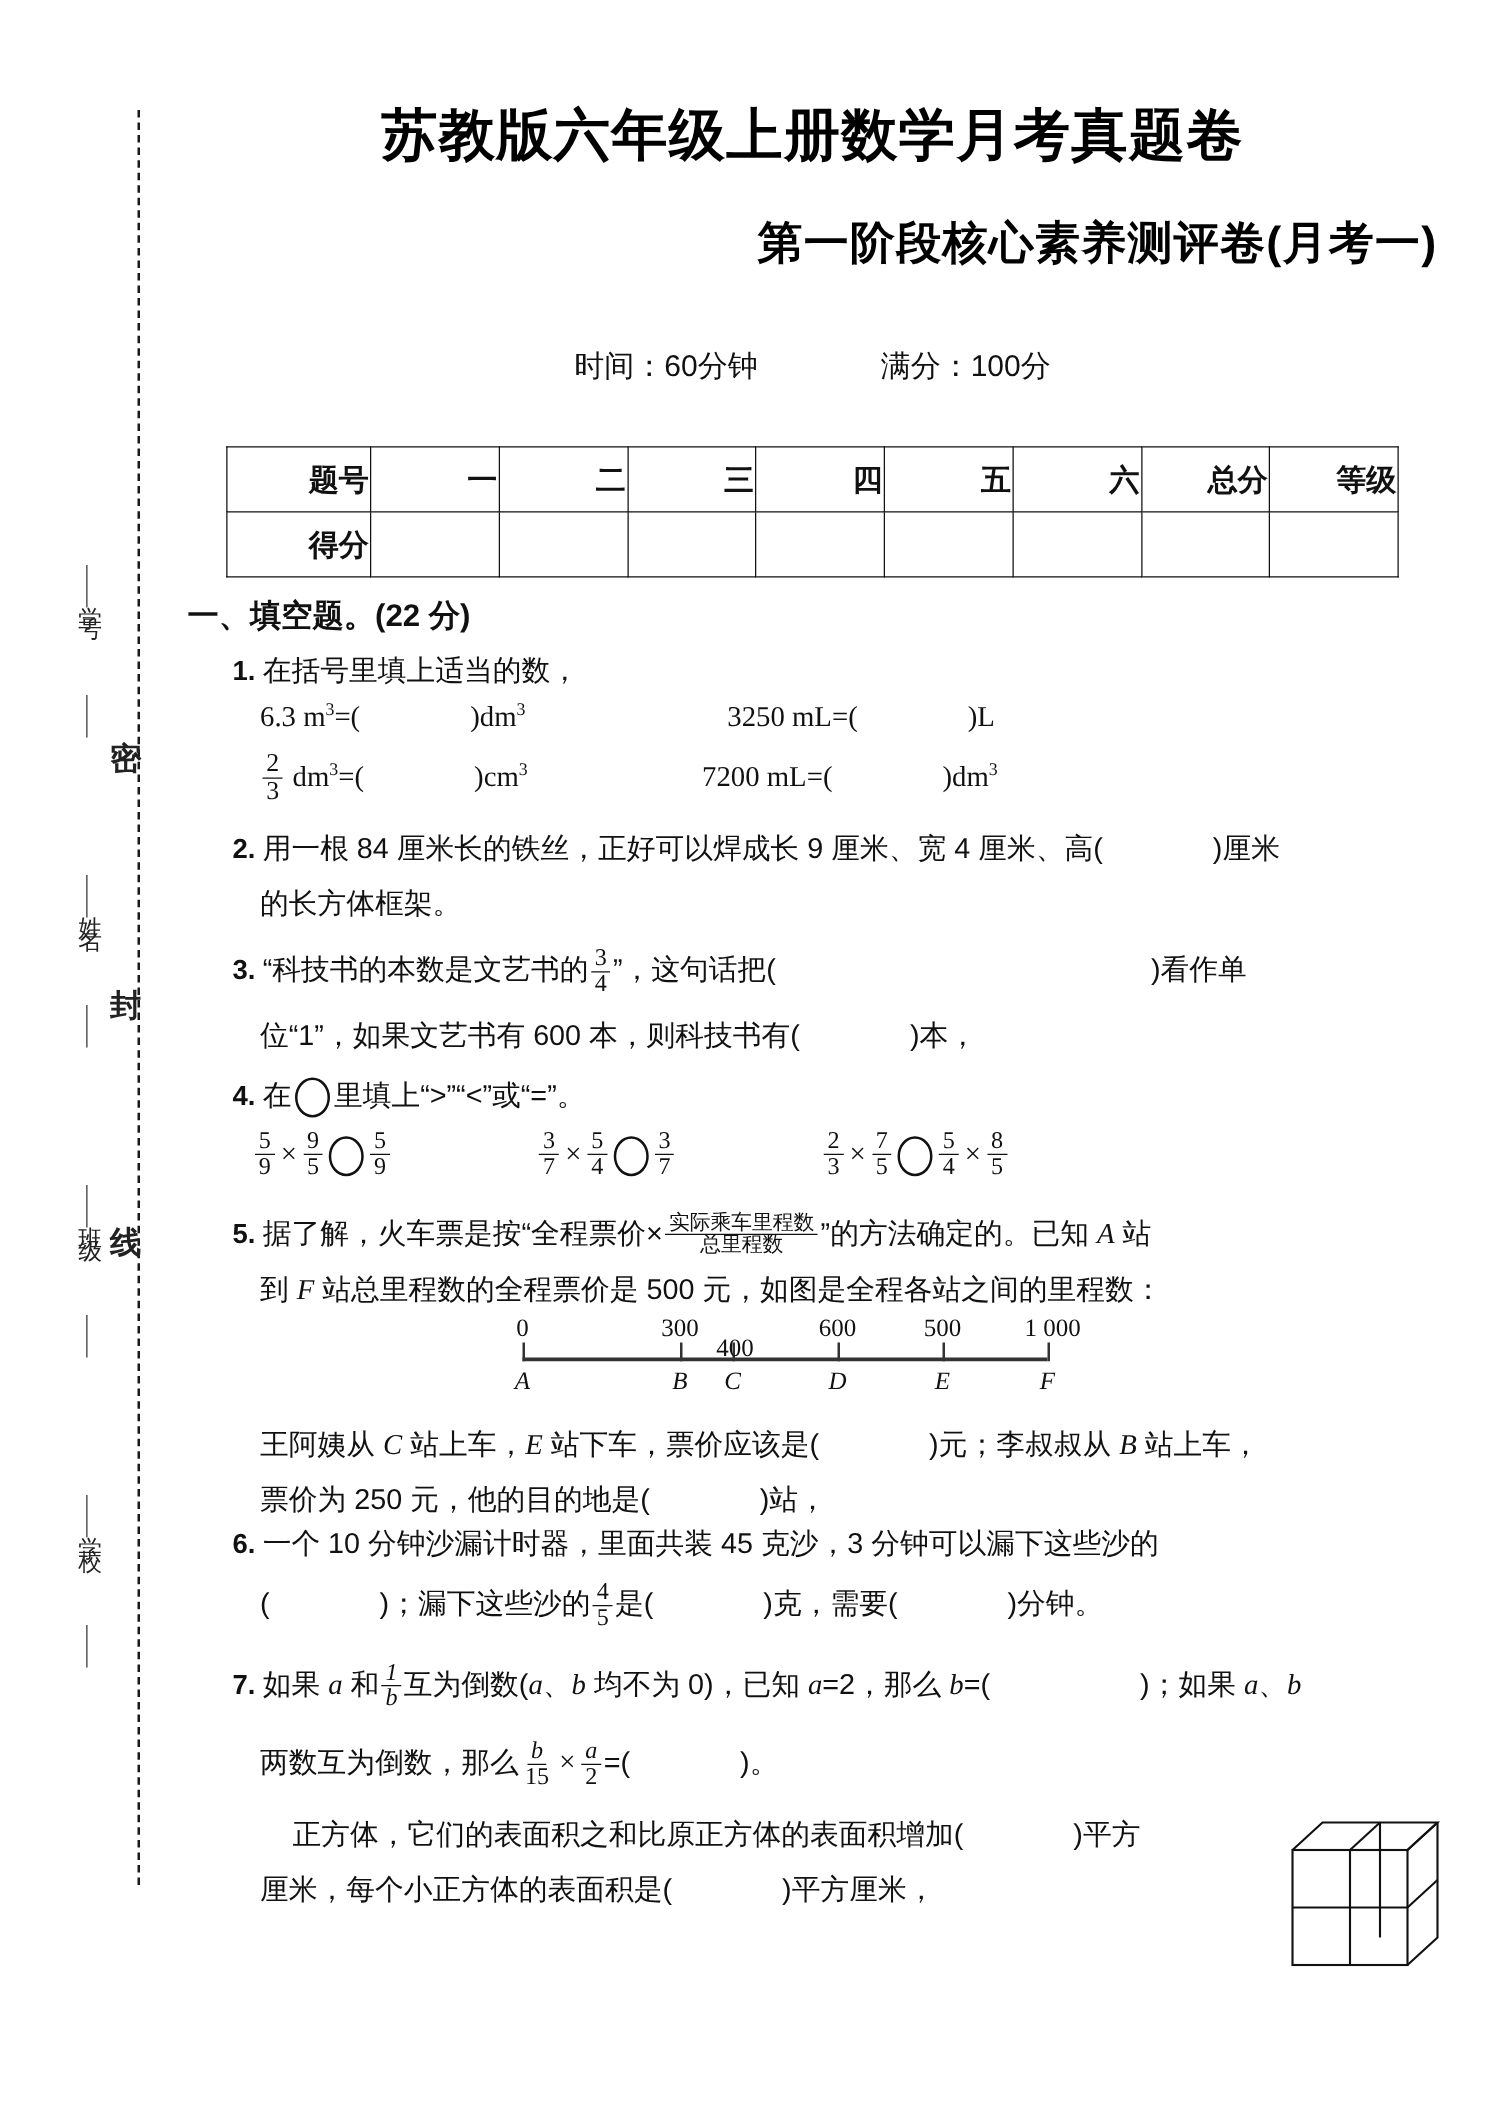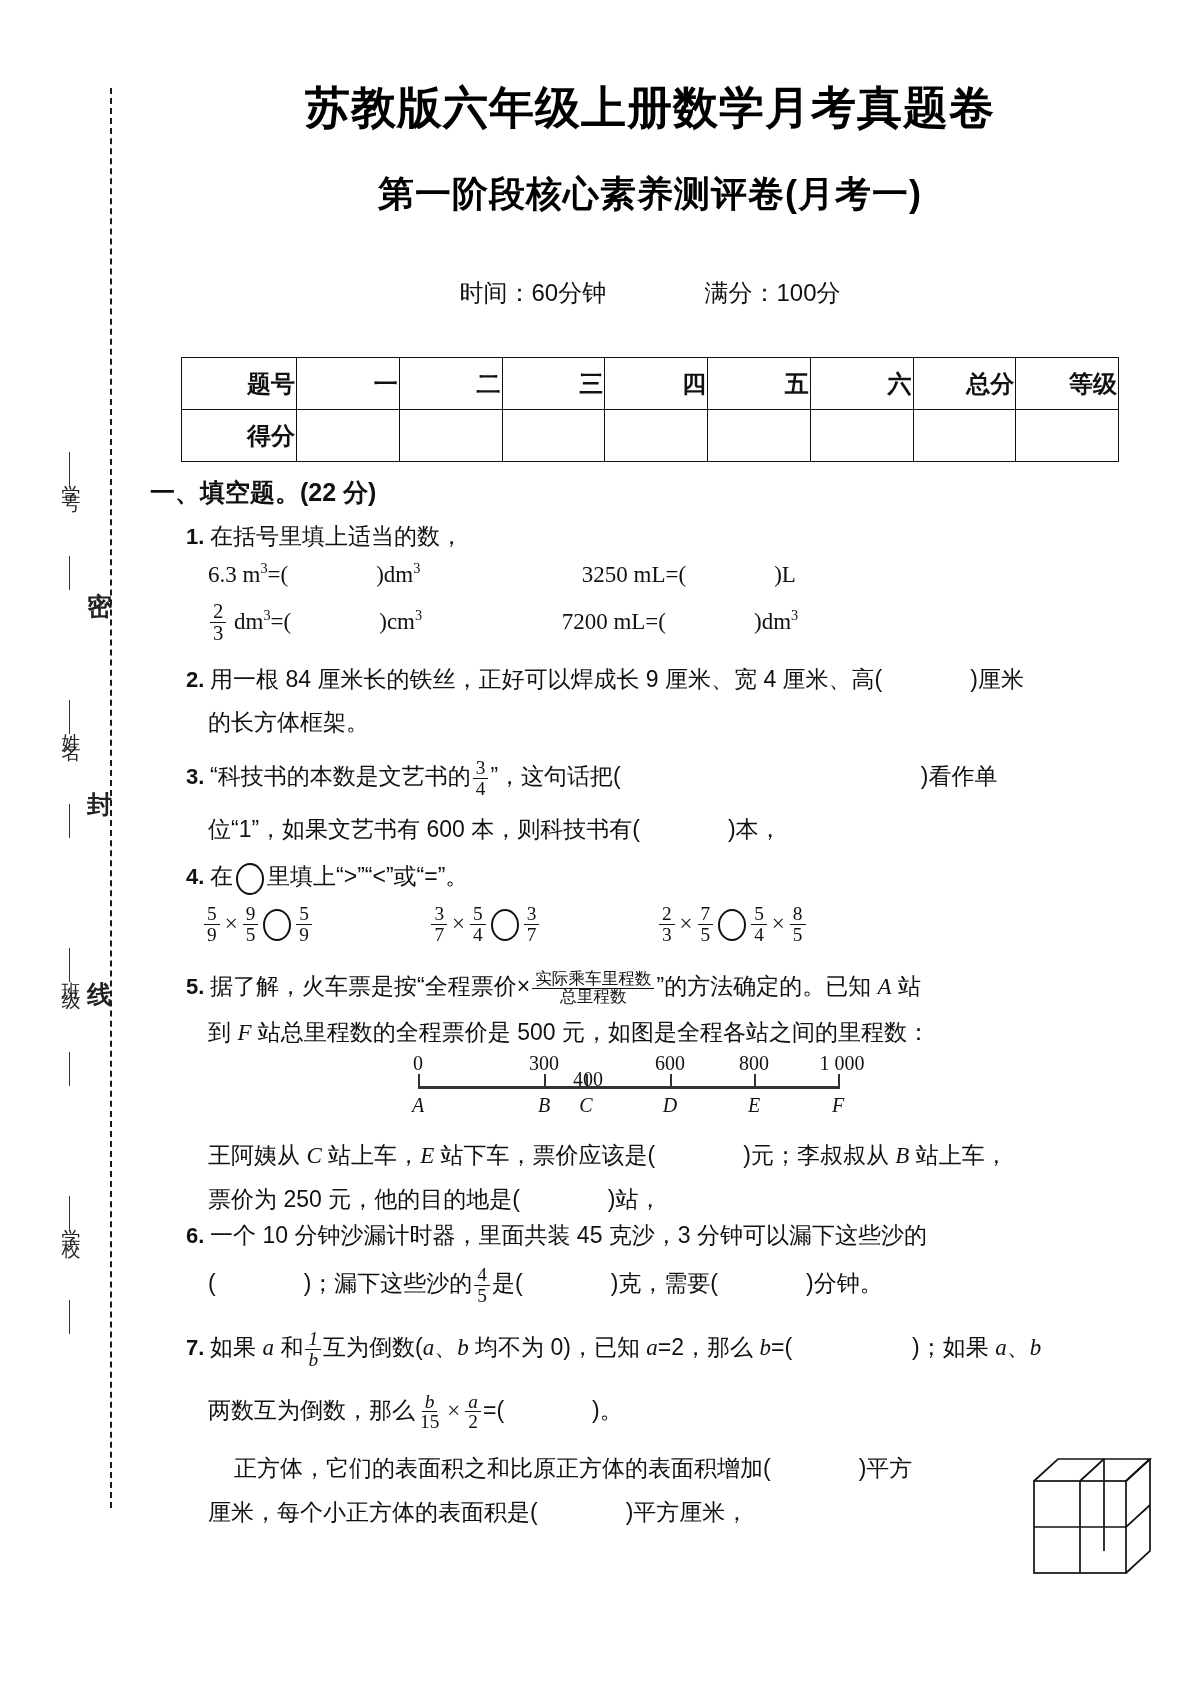--- a/index.html
+++ b/index.html
@@ -33,21 +33,21 @@
   
   #page{
     position:absolute;left:150px;top:0;width:1000px;height:1684px;
   }
   .title-main{
     text-align:center;font-size:45px;font-weight:bold;
     font-family:"Liberation Sans","DejaVu Sans",sans-serif;
     letter-spacing:1px;margin-top:78px;color:#000;
   }
   .title-sub{
-    text-align:center;font-size:36px;font-weight:bold;
+    text-align:right;font-size:36px;font-weight:bold;
     font-family:"Liberation Sans","DejaVu Sans",sans-serif;
     letter-spacing:1px;margin-top:32px;color:#000;
   }
   .meta-line{
     text-align:center;margin-top:58px;font-size:24px;
     font-family:"Liberation Sans","DejaVu Sans",sans-serif;
   }
   .meta-line span.gap{display:inline-block;width:85px;}
   
   table.score{
@@ -281,21 +281,21 @@
 
       <div class="tick" style="left:436px;"></div>
       <div class="nl-num" style="left:438px;margin-top:16px;">400</div>
       <div class="nl-stn" style="left:436px;">C</div>
 
       <div class="tick" style="left:520px;"></div>
       <div class="nl-num" style="left:520px;font-family:Liberation Serif, serif;">600</div>
       <div class="nl-stn" style="left:520px;">D</div>
 
       <div class="tick" style="left:604px;"></div>
-      <div class="nl-num" style="left:604px;">800</div>
+      <div class="nl-num" style="left:604px;">500</div>
       <div class="nl-stn" style="left:604px;">E</div>
 
       <div class="tick" style="left:688px;"></div>
       <div class="nl-num" style="left:692px;">1 000</div>
       <div class="nl-stn" style="left:688px;">F</div>
     </div>
   </div>
 
   <div class="q" style="margin-left:58px;margin-top:2px;">
     <span class="han">王阿姨从 </span><span class="it">C</span><span class="han"> 站上车，</span><span class="it">E</span><span class="han"> 站下车，票价应该是(</span><span class="blank"></span><span class="han">)元；李叔叔从 </span><span class="it">B</span><span class="han"> 站上车，</span>

